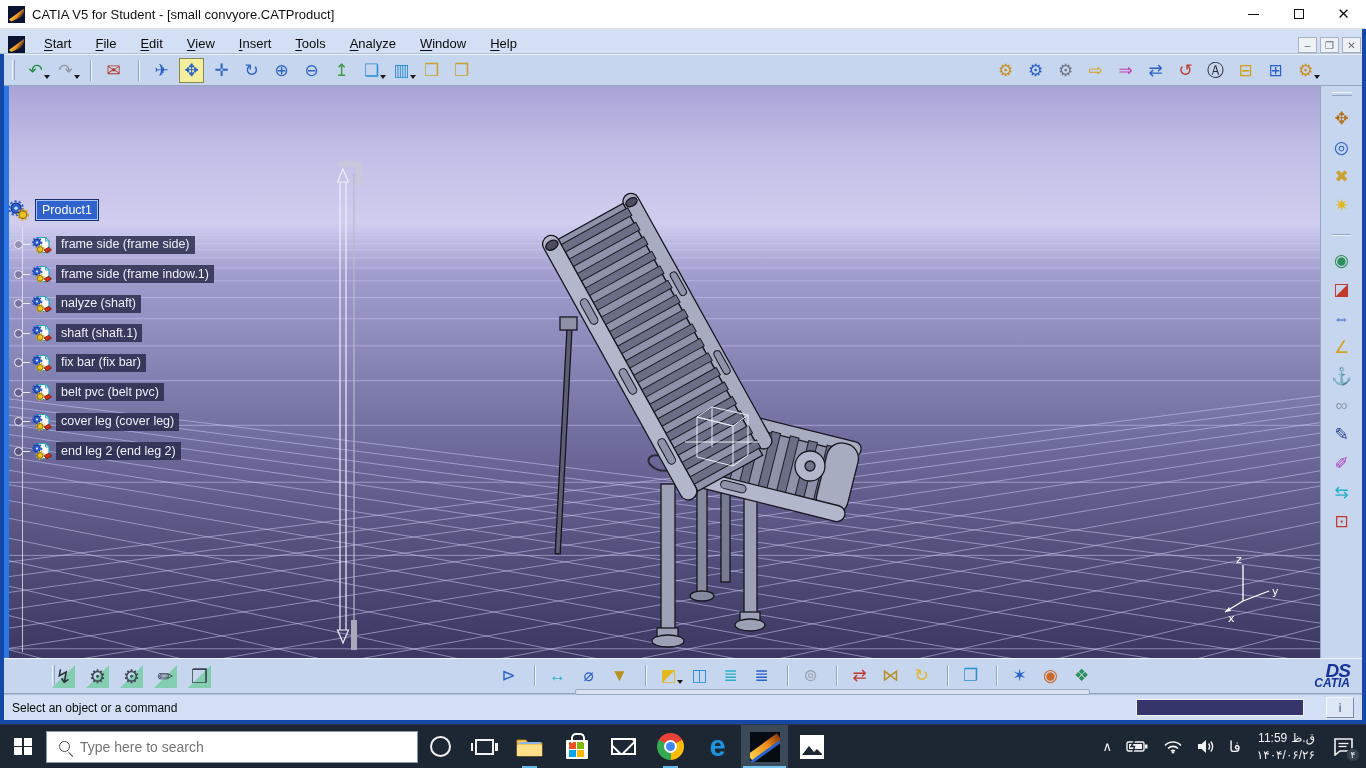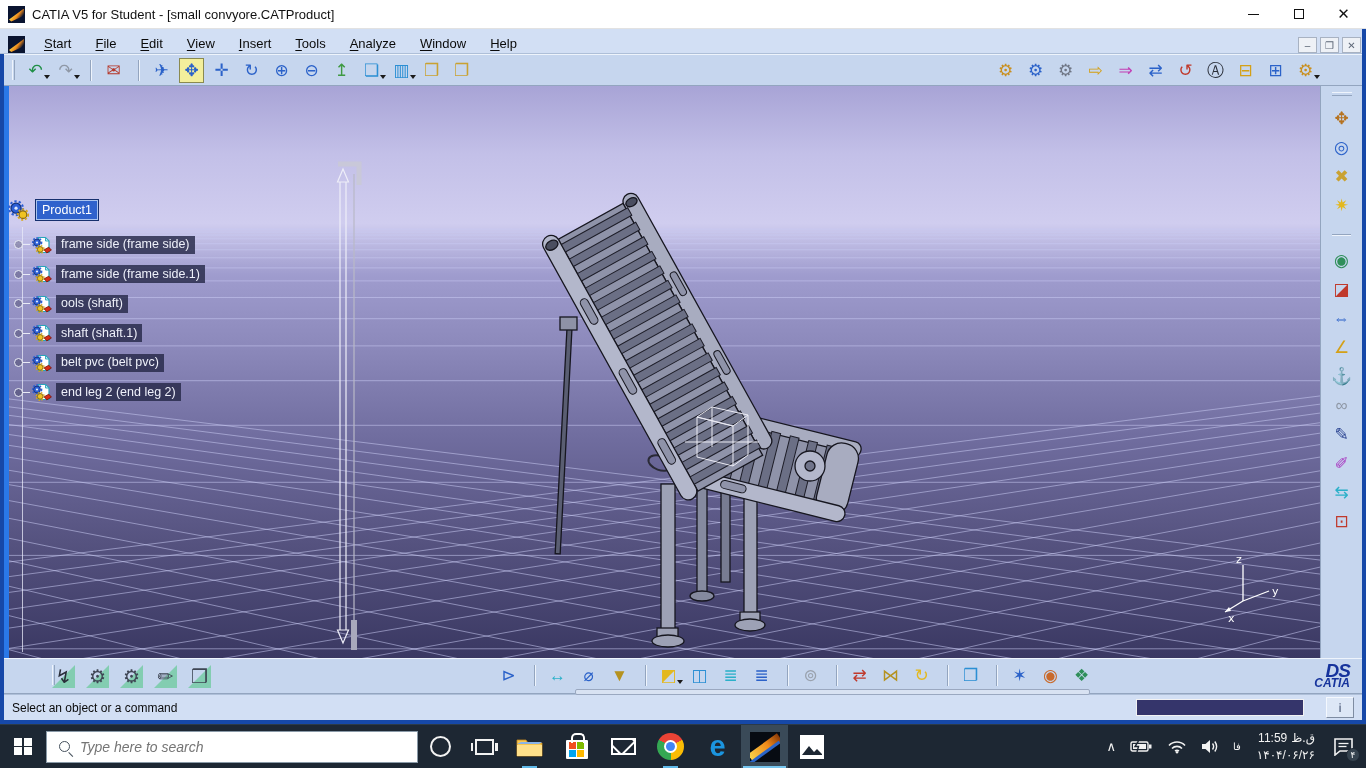--- a/index.html
+++ b/index.html
@@ -84,21 +84,21 @@
   .frame-edge-b { position:absolute; left:0; right:0; top:720px; height:4px; background:#1648a8; }
 
   
   .taskbar { position:absolute; left:0; top:724px; width:1366px; height:44px; background:#1d2733; display:flex; align-items:center; z-index:10; border-top:1px solid #2b3a48; }
   .tb-start { width:46px; height:100%; display:flex; align-items:center; justify-content:center; }
   .winlogo { display:grid; grid-template-columns:8px 8px; grid-template-rows:8px 8px; gap:1.5px; }
   .winlogo span { background:#fdfdfd; }
   .tb-search { width:372px; height:32px; background:#ffffff; border:1px solid #8a9aa8; display:flex; align-items:center; padding-left:12px; gap:10px; }
   .mag { width:11px; height:11px; border:1.8px solid #45505c; border-radius:50%; position:relative; flex:0 0 auto; }
   .mag::after { content:''; position:absolute; left:9px; top:10px; width:6px; border-top:1.8px solid #45505c; transform:rotate(45deg); transform-origin:0 0; }
-  .tb-search input { border:none; outline:none; font-size:14px; color:#6d28d9; width:280px; font-family:inherit; background:transparent;font-style:italic; }
+  .tb-search input { border:none; outline:none; font-size:14px; color:#6d28d9; width:280px; font-family:inherit; background:transparent; }
   .tb-btn { width:44px; height:100%; display:flex; align-items:center; justify-content:center; }
   .cortana-circle { width:21px; height:21px; border:2px solid #f2f2f2; border-radius:50%; }
   .taskview { width:19px; height:16px; border:2px solid #f2f2f2; position:relative; }
   .taskview::before { content:''; position:absolute; left:-6px; top:2px; bottom:2px; width:2.5px; background:#f2f2f2; }
   .taskview::after { content:''; position:absolute; right:-6px; top:2px; bottom:2px; width:2.5px; background:#f2f2f2; }
   .tb-app { width:47px; height:100%; display:flex; align-items:center; justify-content:center; position:relative; }
   .tb-app[data-running="1"]::after { content:''; position:absolute; bottom:0; left:16px; right:16px; height:2.5px; background:#5fb8e8; }
   .tb-app.active { background:#3a4a58; }
   .tb-app.active::after { content:''; position:absolute; bottom:0; left:2px; right:2px; height:2.5px; background:#76c5ee; }
   .store-bag { width:22px; height:19px; background:#fff; border-radius:1px; position:relative; display:grid; grid-template-columns:7px 7px; grid-template-rows:7px 7px; gap:1px; place-content:center; margin-top:6px; }
@@ -110,21 +110,21 @@
   .chrome-ball { width:27px; height:27px; border-radius:50%; background:conic-gradient(from -60deg, #ea4335 0 120deg, #fbbc05 120deg 240deg, #34a853 240deg 360deg); position:relative; }
   .chrome-ball::before { content:''; position:absolute; left:7px; top:7px; width:13px; height:13px; background:#fff; border-radius:50%; }
   .chrome-ball::after { content:''; position:absolute; left:9px; top:9px; width:9px; height:9px; background:#4285f4; border-radius:50%; }
   .edge-e { font-size:29px; font-weight:bold; color:#1b95e0; line-height:1; }
   .catia-tile { width:30px; height:30px; background:#070b12; position:relative; overflow:hidden; }
   .catia-tile::before { content:''; position:absolute; left:-3px; top:11px; width:36px; height:9px; background:linear-gradient(90deg,#f9d24a,#ef8a1a 60%,#8a3a08); transform:rotate(-36deg); }
   .catia-tile::after { content:''; position:absolute; left:-3px; top:19px; width:36px; height:3px; background:#2a64c8; transform:rotate(-36deg); }
   .tb-spacer { flex:1; }
   .tray-item { height:100%; display:flex; align-items:center; justify-content:center; padding:0 7px; color:#f2f2f2; }
   .chev { font-size:13px; }
-  .lang { font-size:10px; }
+  .lang { font-size:15px; }
   .clock { text-align:right; font-size:12px; line-height:1.35; color:#f2f2f2; padding:0 9px; }
   .clock .t { display:flex; gap:4px; justify-content:flex-end; }
   .ac { position:relative; padding:0 12px 0 9px; }
   .ac-badge { position:absolute; right:6px; bottom:6px; width:14px; height:14px; border-radius:50%; background:#36434f; border:1px solid #1d2733; color:#fff; font-size:9px; display:flex; align-items:center; justify-content:center; }
 
   svg text { font-family:"DejaVu Sans", sans-serif; }
   .hidden-defs { position:absolute; width:0; height:0; overflow:hidden; }
 </style>
 </head>
 <body>
@@ -480,54 +480,70 @@
           </svg>
           <span class="tlabel">frame side (frame side)</span>
         </div>
 
         <div class="trow">
           <span class="thandle"></span>
           <span class="tdash"></span>
           <svg class="tico">
             <use href="#part-ico"></use>
           </svg>
-          <span class="tlabel">frame side (frame side.1)</span>
+          <span class="tlabel">frame side (frame indow.1)</span>
         </div>
 
         <div class="trow">
           <span class="thandle"></span>
           <span class="tdash"></span>
           <svg class="tico">
             <use href="#part-ico"></use>
           </svg>
-          <span class="tlabel">ools (shaft)</span>
+          <span class="tlabel">nalyze (shaft)</span>
         </div>
 
         <div class="trow">
           <span class="thandle"></span>
           <span class="tdash"></span>
           <svg class="tico">
             <use href="#part-ico"></use>
           </svg>
           <span class="tlabel">shaft (shaft.1)</span>
         </div>
 
+        <div class="trow">
+          <span class="thandle"></span>
+          <span class="tdash"></span>
+          <svg class="tico">
+            <use href="#part-ico"></use>
+          </svg>
+          <span class="tlabel">fix bar (fix bar)</span>
+        </div>
 
         <div class="trow">
           <span class="thandle"></span>
           <span class="tdash"></span>
           <svg class="tico">
             <use href="#part-ico"></use>
           </svg>
           <span class="tlabel">belt pvc (belt pvc)</span>
         </div>
 
 
 
 
+        <div class="trow">
+          <span class="thandle"></span>
+          <span class="tdash"></span>
+          <svg class="tico">
+            <use href="#part-ico"></use>
+          </svg>
+          <span class="tlabel">cover leg (cover leg)</span>
+        </div>
 
 
 
 
 
         <div class="trow">
           <span class="thandle"></span>
           <span class="tdash"></span>
           <svg class="tico">
             <use href="#part-ico"></use>

